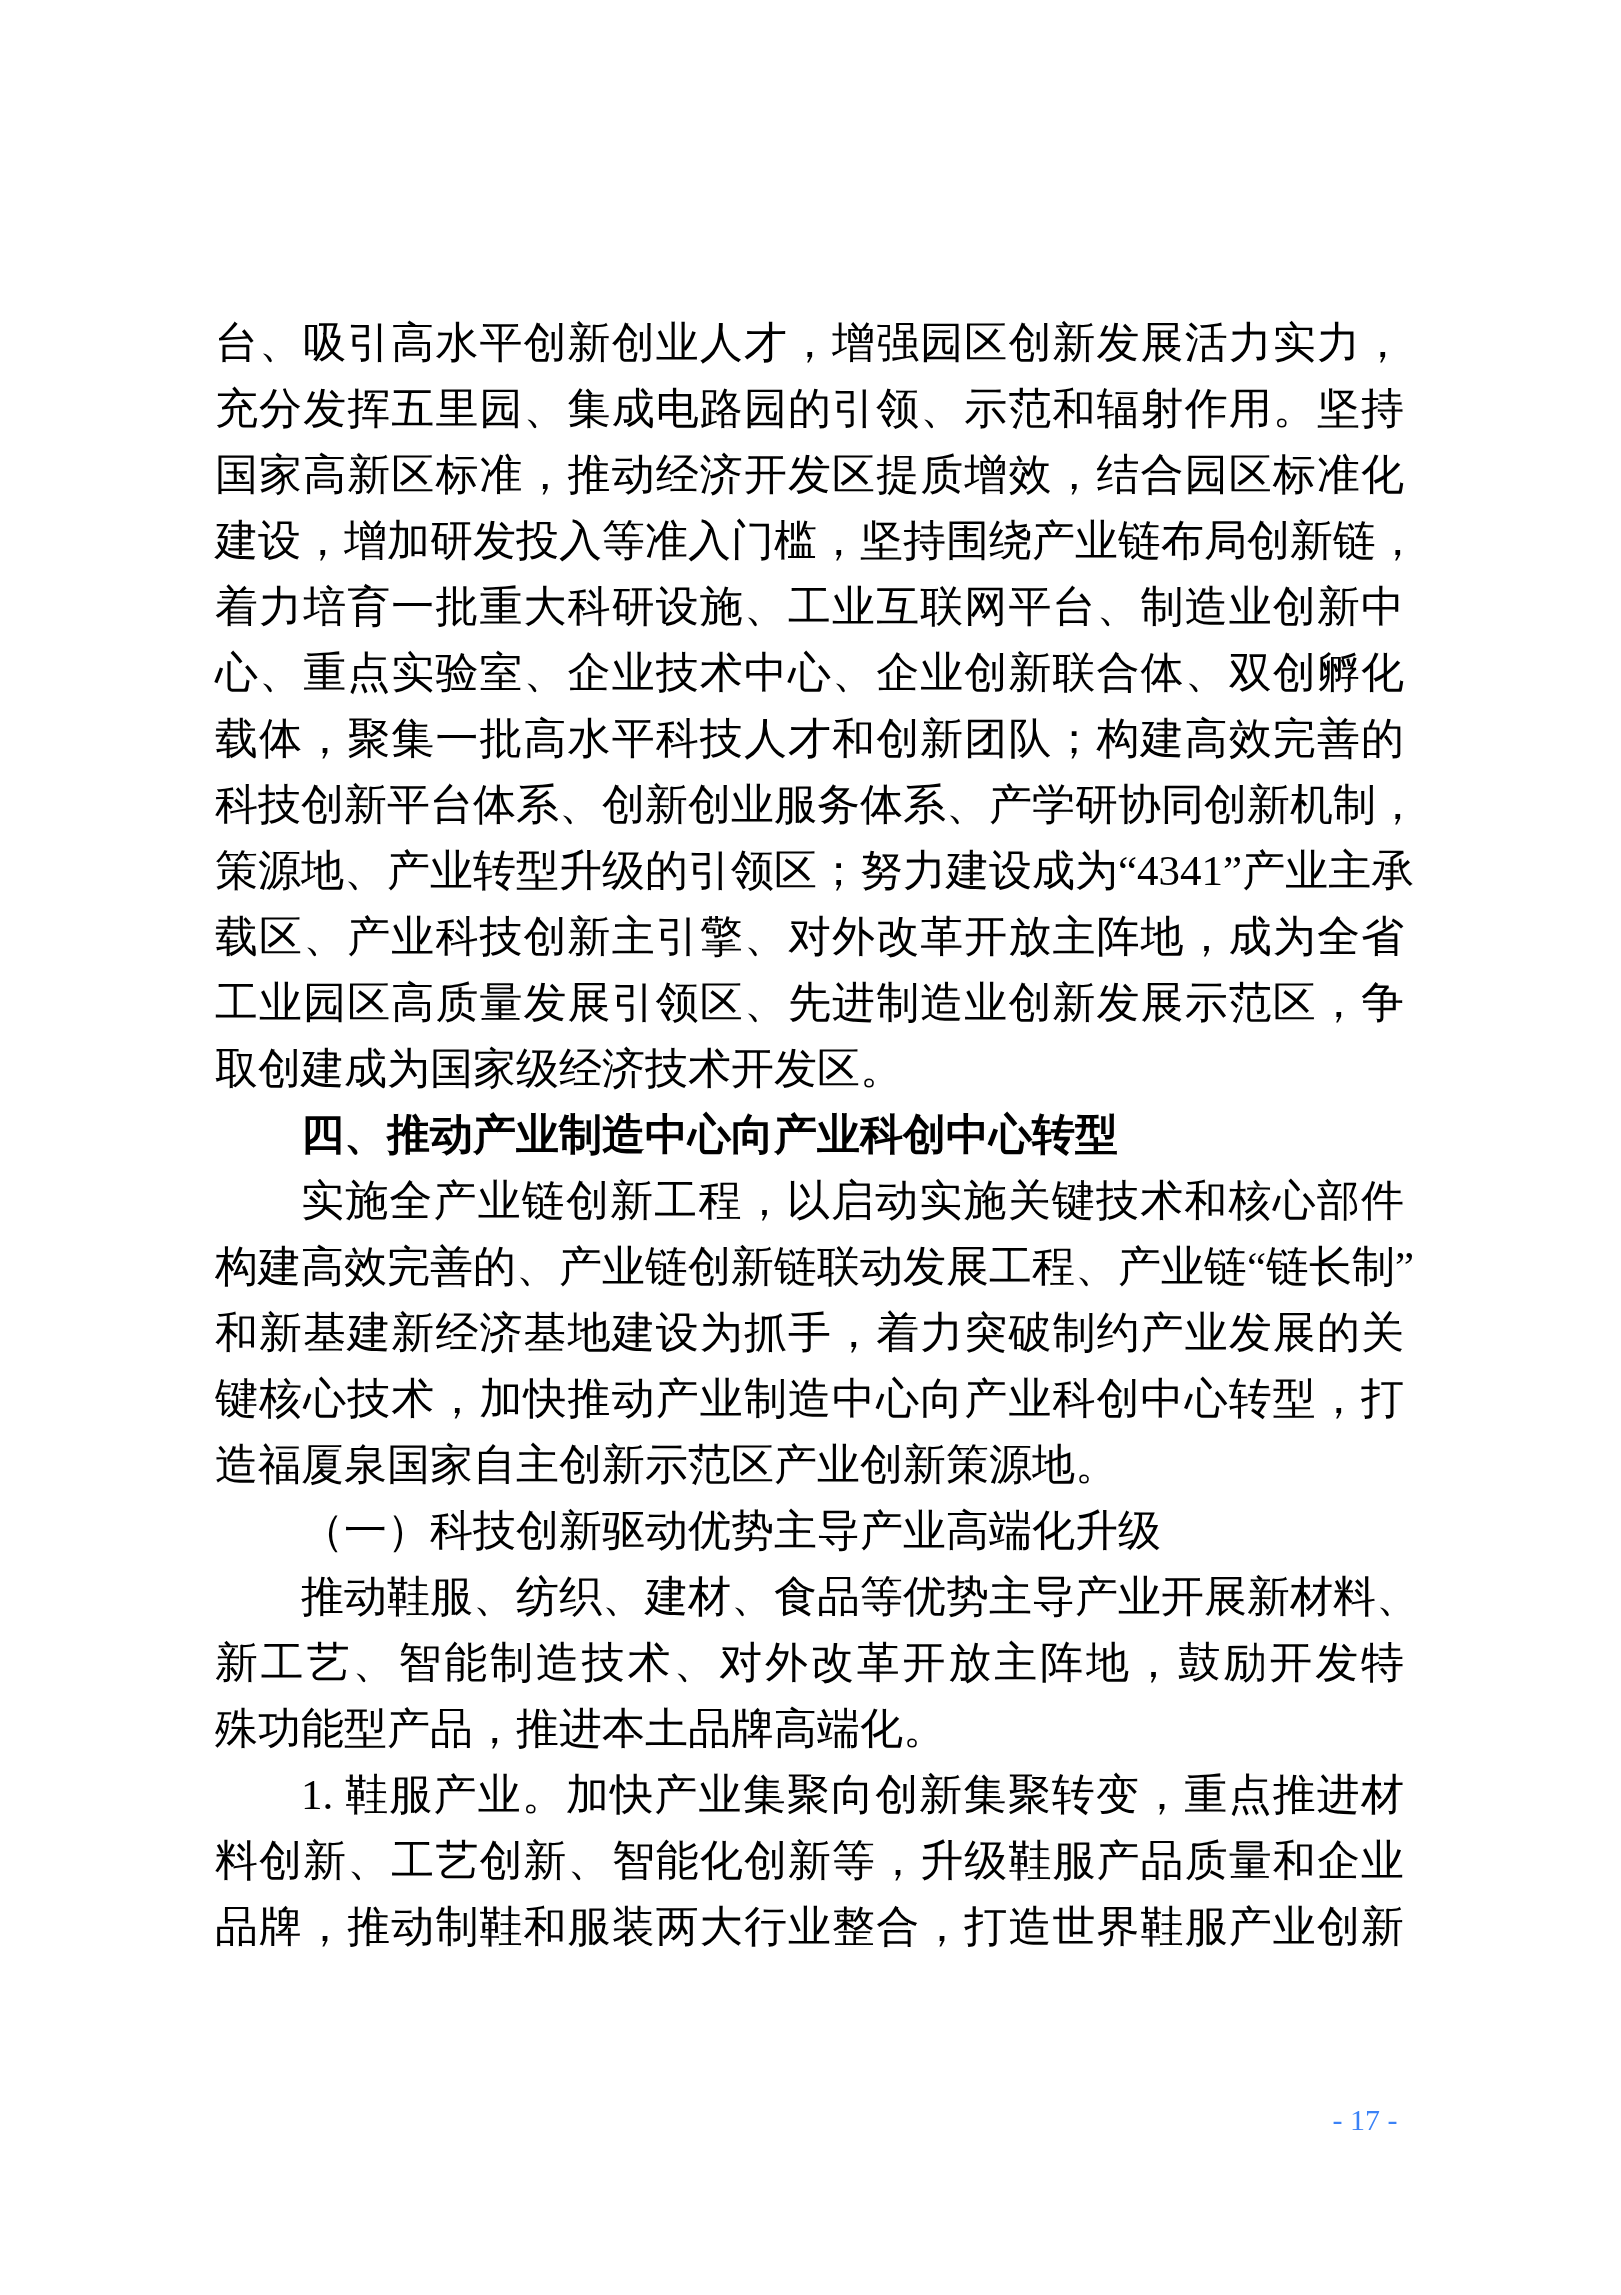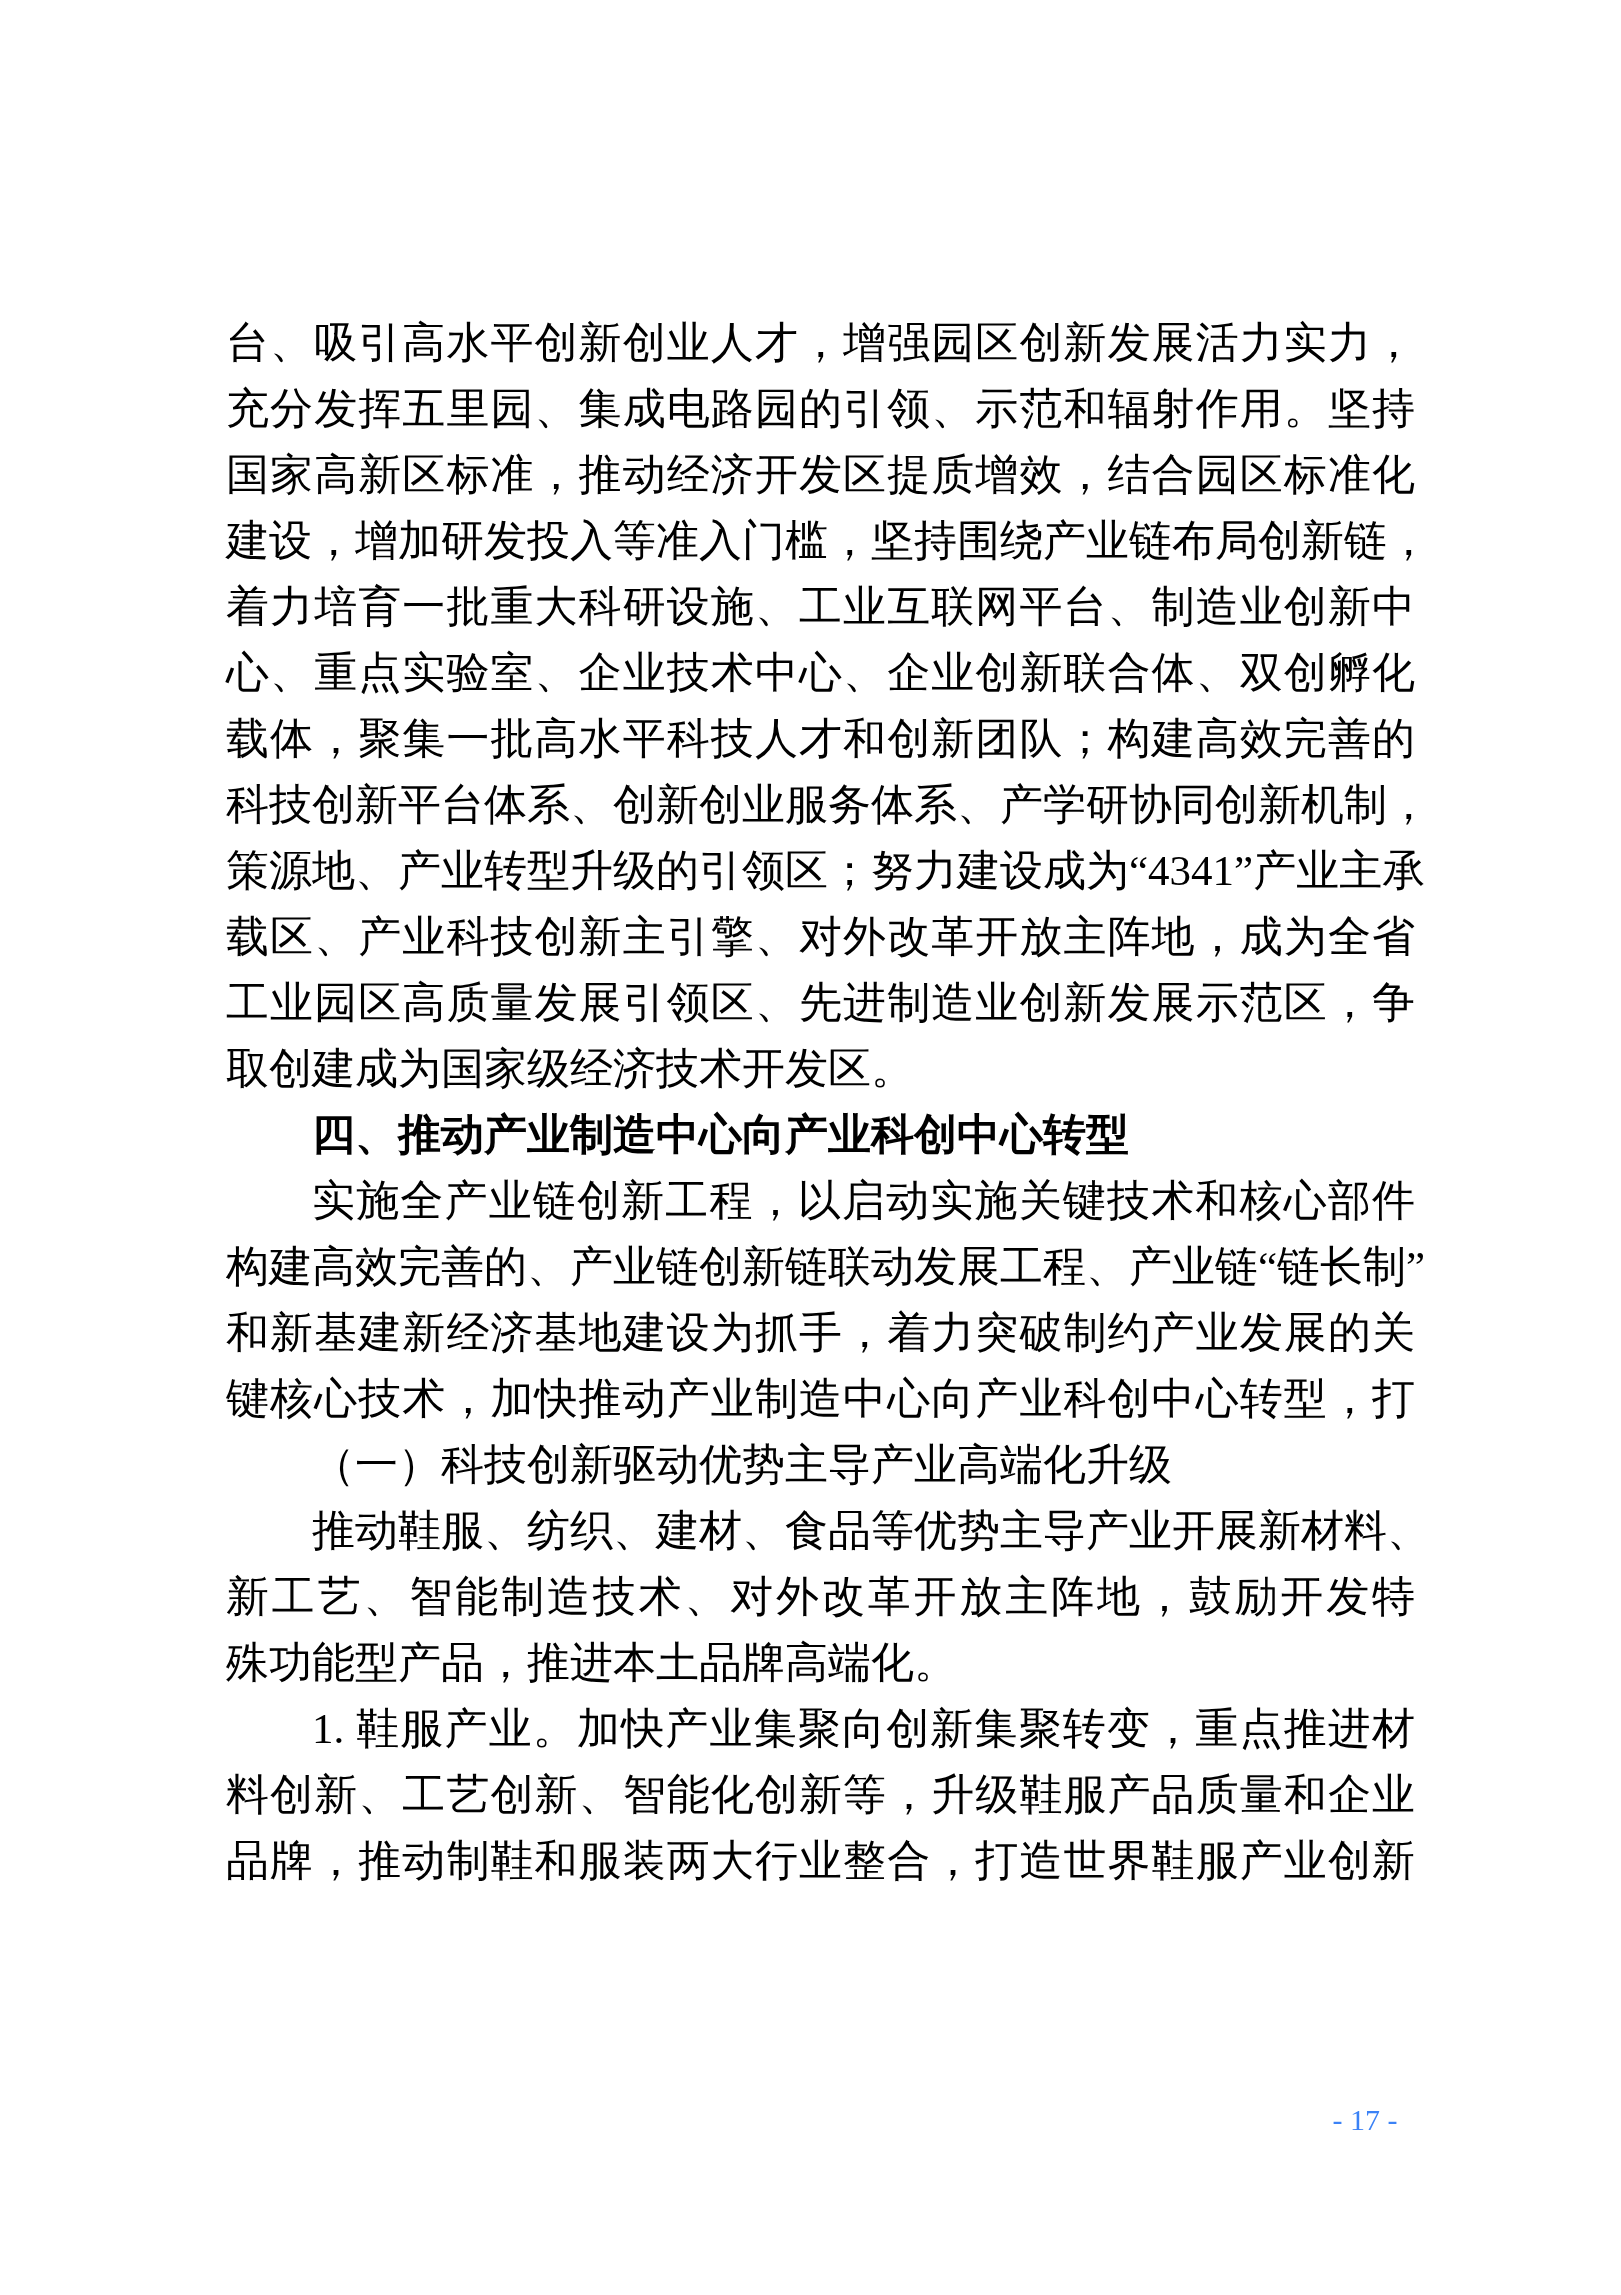--- a/index.html
+++ b/index.html
@@ -9,21 +9,21 @@
   }
   .page {
     position: relative;
     width: 1621px;
     height: 2295px;
     background: #ffffff;
     overflow: hidden;
   }
   .text-block {
     position: absolute;
-    left: 226px;
+    left: 215px;
     top: 310px;
     width: 1189px;
   }
   .ln {
     height: 66px;
     line-height: 66px;
     font-size: 43px;
     color: #000000;
     white-space: nowrap;
     text-align: justify;
@@ -77,20 +77,21 @@
     <div class="ln">载区、产业科技创新主引擎、对外改革开放主阵地，成为全省</div>
     <div class="ln">工业园区高质量发展引领区、先进制造业创新发展示范区，争</div>
     <div class="ln last">取创建成为国家级经济技术开发区。</div>
 
     <div class="ln hd1 ind">四、推动产业制造中心向产业科创中心转型</div>
 
     <div class="ln ind">实施全产业链创新工程，以启动实施关键技术和核心部件</div>
     <div class="ln">构建高效完善的、产业链创新链联动发展工程、产业链“链长制”</div>
     <div class="ln">和新基建新经济基地建设为抓手，着力突破制约产业发展的关</div>
     <div class="ln">键核心技术，加快推动产业制造中心向产业科创中心转型，打</div>
+    <div class="ln last">造福厦泉国家自主创新示范区产业创新策源地。</div>
 
     <div class="ln hd2 ind">（一）科技创新驱动优势主导产业高端化升级</div>
 
     <div class="ln ind">推动鞋服、纺织、建材、食品等优势主导产业开展新材料、</div>
     <div class="ln">新工艺、智能制造技术、对外改革开放主阵地，鼓励开发特</div>
     <div class="ln last">殊功能型产品，推进本土品牌高端化。</div>
 
     <div class="ln ind">1. 鞋服产业。加快产业集聚向创新集聚转变，重点推进材</div>
     <div class="ln">料创新、工艺创新、智能化创新等，升级鞋服产品质量和企业</div>
     <div class="ln">品牌，推动制鞋和服装两大行业整合，打造世界鞋服产业创新</div>

